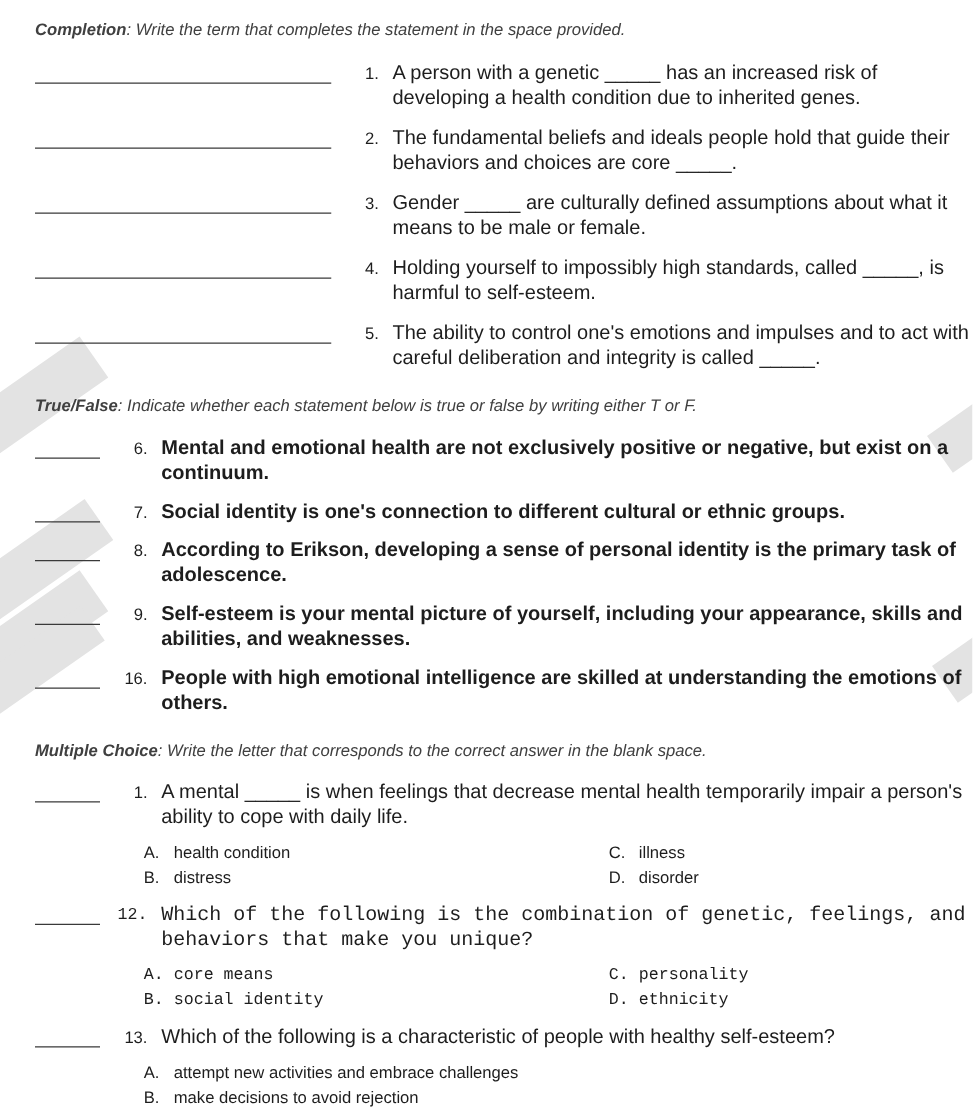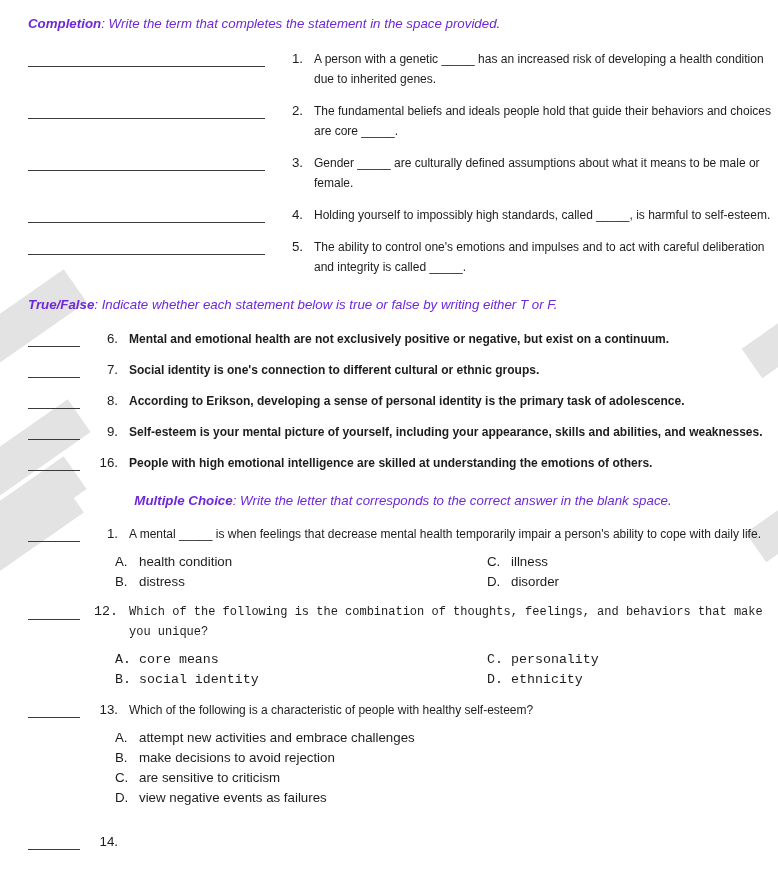--- a/index.html
+++ b/index.html
@@ -37,21 +37,21 @@
   .content {
     position: relative;
     z-index: 2;
     padding: 0;
   }
 
   
   .section-head {
     font-size: 13.3px;
     font-style: italic;
-    color: #6d28d9;
+    color: #404040;
     margin: 0;
     padding: 0;
     white-space: nowrap;
   }
   .section-head .lead {
     font-weight: bold;
     font-style: italic;
   }
 
   
@@ -76,21 +76,21 @@
   }
   .qnum {
     flex: 0 0 auto;
     text-align: right;
     font-size: 13.3px;
     line-height: 20px;
   }
   .qnum-wide { width: 22px; margin-left: 16px; }
   .qnum-tf   { width: 26px; margin-left: 12px; }
   .qtext {
-    font-size: 12px;
+    font-size: 16px;
     line-height: 20px;
     padding-left: 11px;
     flex: 1 1 auto;
   }
   .qtext-comp { max-width: 462px; }
   .qtext-tf   { max-width: 660px; font-weight: bold; }
   .qtext-mc   { max-width: 650px; }
 
   
   .opt-grid {
@@ -187,21 +187,21 @@
           <div class="qtext qtext-tf">Self-esteem is your mental picture of yourself, including your appearance, skills and abilities, and weaknesses.</div>
         </div>
       </div>
       <div style="margin-bottom: 11px;">
         <div class="q-row">
           <div class="blank-short" style="margin-top: 3px;"></div>
           <div class="qnum qnum-tf">16.</div>
           <div class="qtext qtext-tf">People with high emotional intelligence are skilled at understanding the emotions of others.</div>
         </div>
       </div>
-      <div class="section-head" style="margin-top: 20px; margin-bottom: 16px; margin-left: 28px; text-align: center;"><span class="lead">Multiple Choice</span><span>: Write the letter that corresponds to the correct answer in the blank space.</span></div>
+      <div class="section-head" style="margin-top: 20px; margin-bottom: 16px; margin-left: 28px;"><span class="lead">Multiple Choice</span><span>: Write the letter that corresponds to the correct answer in the blank space.</span></div>
       <div style="margin-bottom: 10px;">
         <div class="q-row">
           <div class="blank-short" style="margin-top: 3px;"></div>
           <div class="qnum qnum-tf">1.</div>
           <div class="qtext qtext-mc">A mental _____ is when feelings that decrease mental health temporarily impair a person's ability to cope with daily life.</div>
         </div>
         <div class="opt-grid" style="margin-top: 8px;">
           <div class="opt-col">
             <div class="opt">
               <span class="opt-letter">A.</span>
@@ -221,21 +221,21 @@
               <span class="opt-letter">D.</span>
               <span class="opt-label">disorder</span>
             </div>
           </div>
         </div>
       </div>
       <div style="margin-bottom: 10px; font-family: Liberation Mono, monospace;">
         <div class="q-row">
           <div class="blank-short" style="margin-top: 3px;"></div>
           <div class="qnum qnum-tf">12.</div>
-          <div class="qtext qtext-mc">Which of the following is the combination of thoughts, feelings, and behaviors that make you unique?</div>
+          <div class="qtext qtext-mc">Which of the following is the combination of genetic, feelings, and behaviors that make you unique?</div>
         </div>
         <div class="opt-grid" style="margin-top: 8px;">
           <div class="opt-col">
             <div class="opt">
               <span class="opt-letter">A.</span>
               <span class="opt-label">core means</span>
             </div>
             <div class="opt">
               <span class="opt-letter">B.</span>
               <span class="opt-label">social identity</span>

